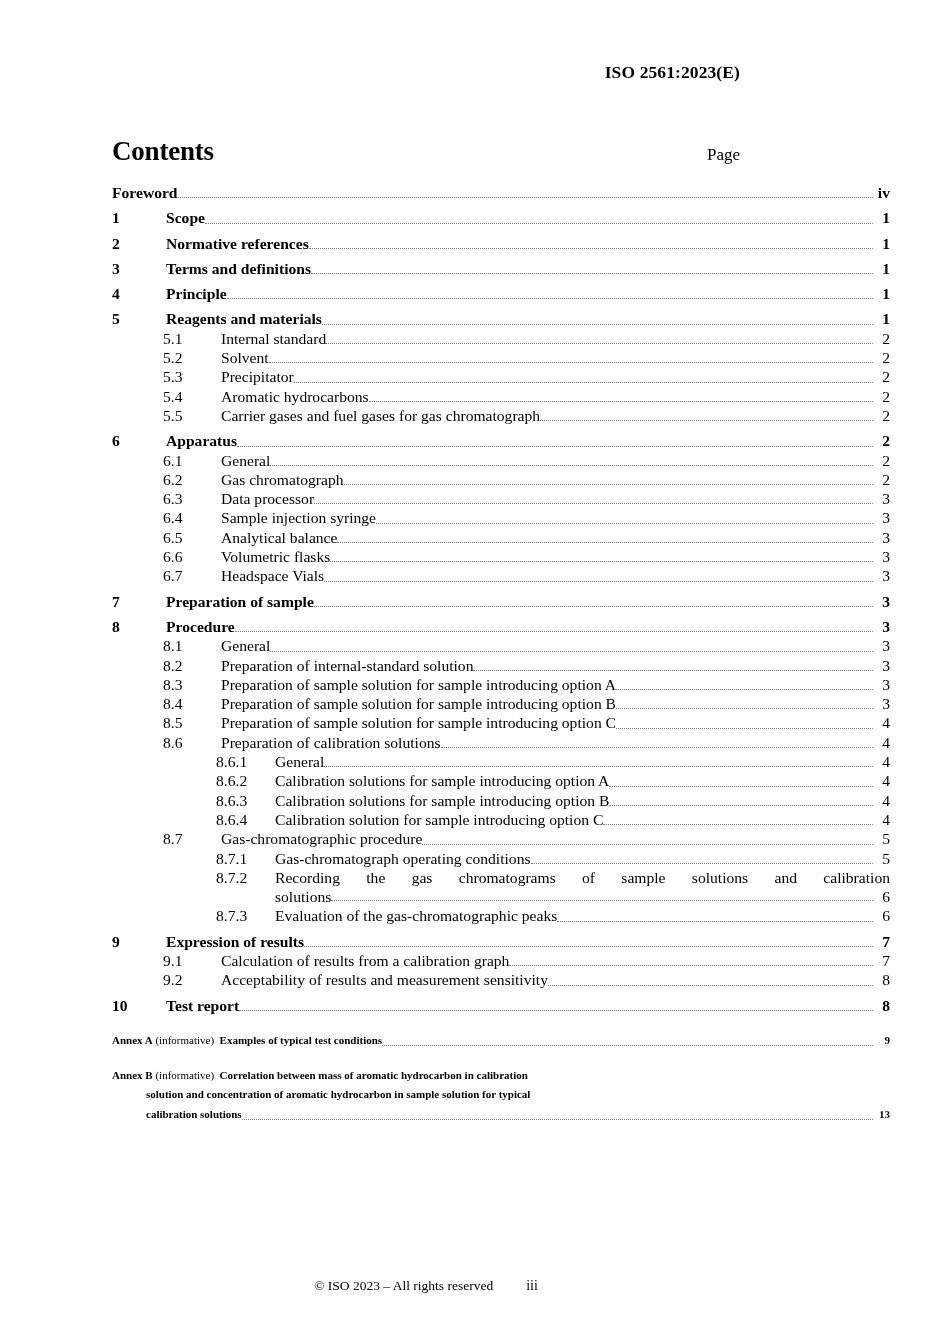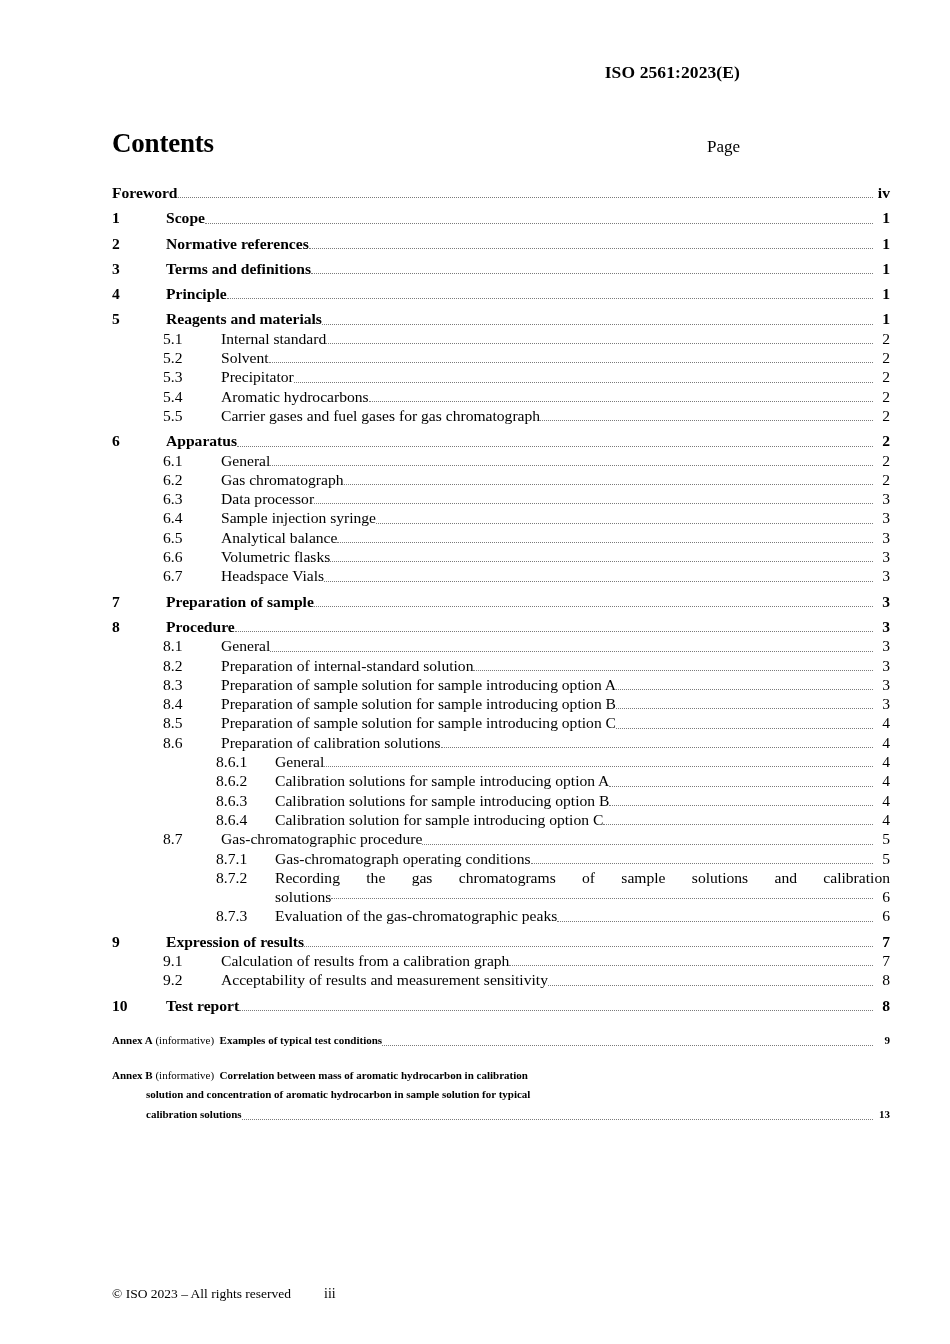--- a/index.html
+++ b/index.html
@@ -40,20 +40,21 @@
     left: 112px;
     right: 60px;
     display: flex;
     align-items: baseline;
     justify-content: space-between;
   }
   .contents-title {
     font-size: 27px;
     font-weight: bold;
     letter-spacing: -0.2px;
+    margin-top: 8px;
   }
   .page-label {
     font-size: 17px;
     font-weight: normal;
   }
 
   
   .toc {
     position: absolute;
     top: 183px;
@@ -143,21 +144,21 @@
   .wrap3 .wrap-body {
     margin-left: 59px;
   }
   .wrap3 .wrap-line1 {
     text-align: justify;
     text-align-last: justify;
     white-space: normal;
   }
   .wrap3 .wrap-line2 {
     display: flex;
-    align-items: flex-start;
+    align-items: center;
   }
 
   
   .annex {
     margin-top: 16px;
     font-size: 11px;
     line-height: 19.3px;
     position: relative;
   }
   .annex-line {
@@ -174,23 +175,23 @@
 
   .annex-block-lines {
     font-weight: bold;
   }
 
   
   .footer {
     position: absolute;
     left: 112px;
     right: 60px;
-    bottom: 42px;
+    bottom: 50px;
     display: flex;
-    justify-content: flex-start;
+    justify-content: center;
     align-items: baseline;
     font-size: 13.5px;
     gap: 33px;
   }
   .footer-page {
     font-size: 14px;
   }
 </style>
 </head>
 <body>

